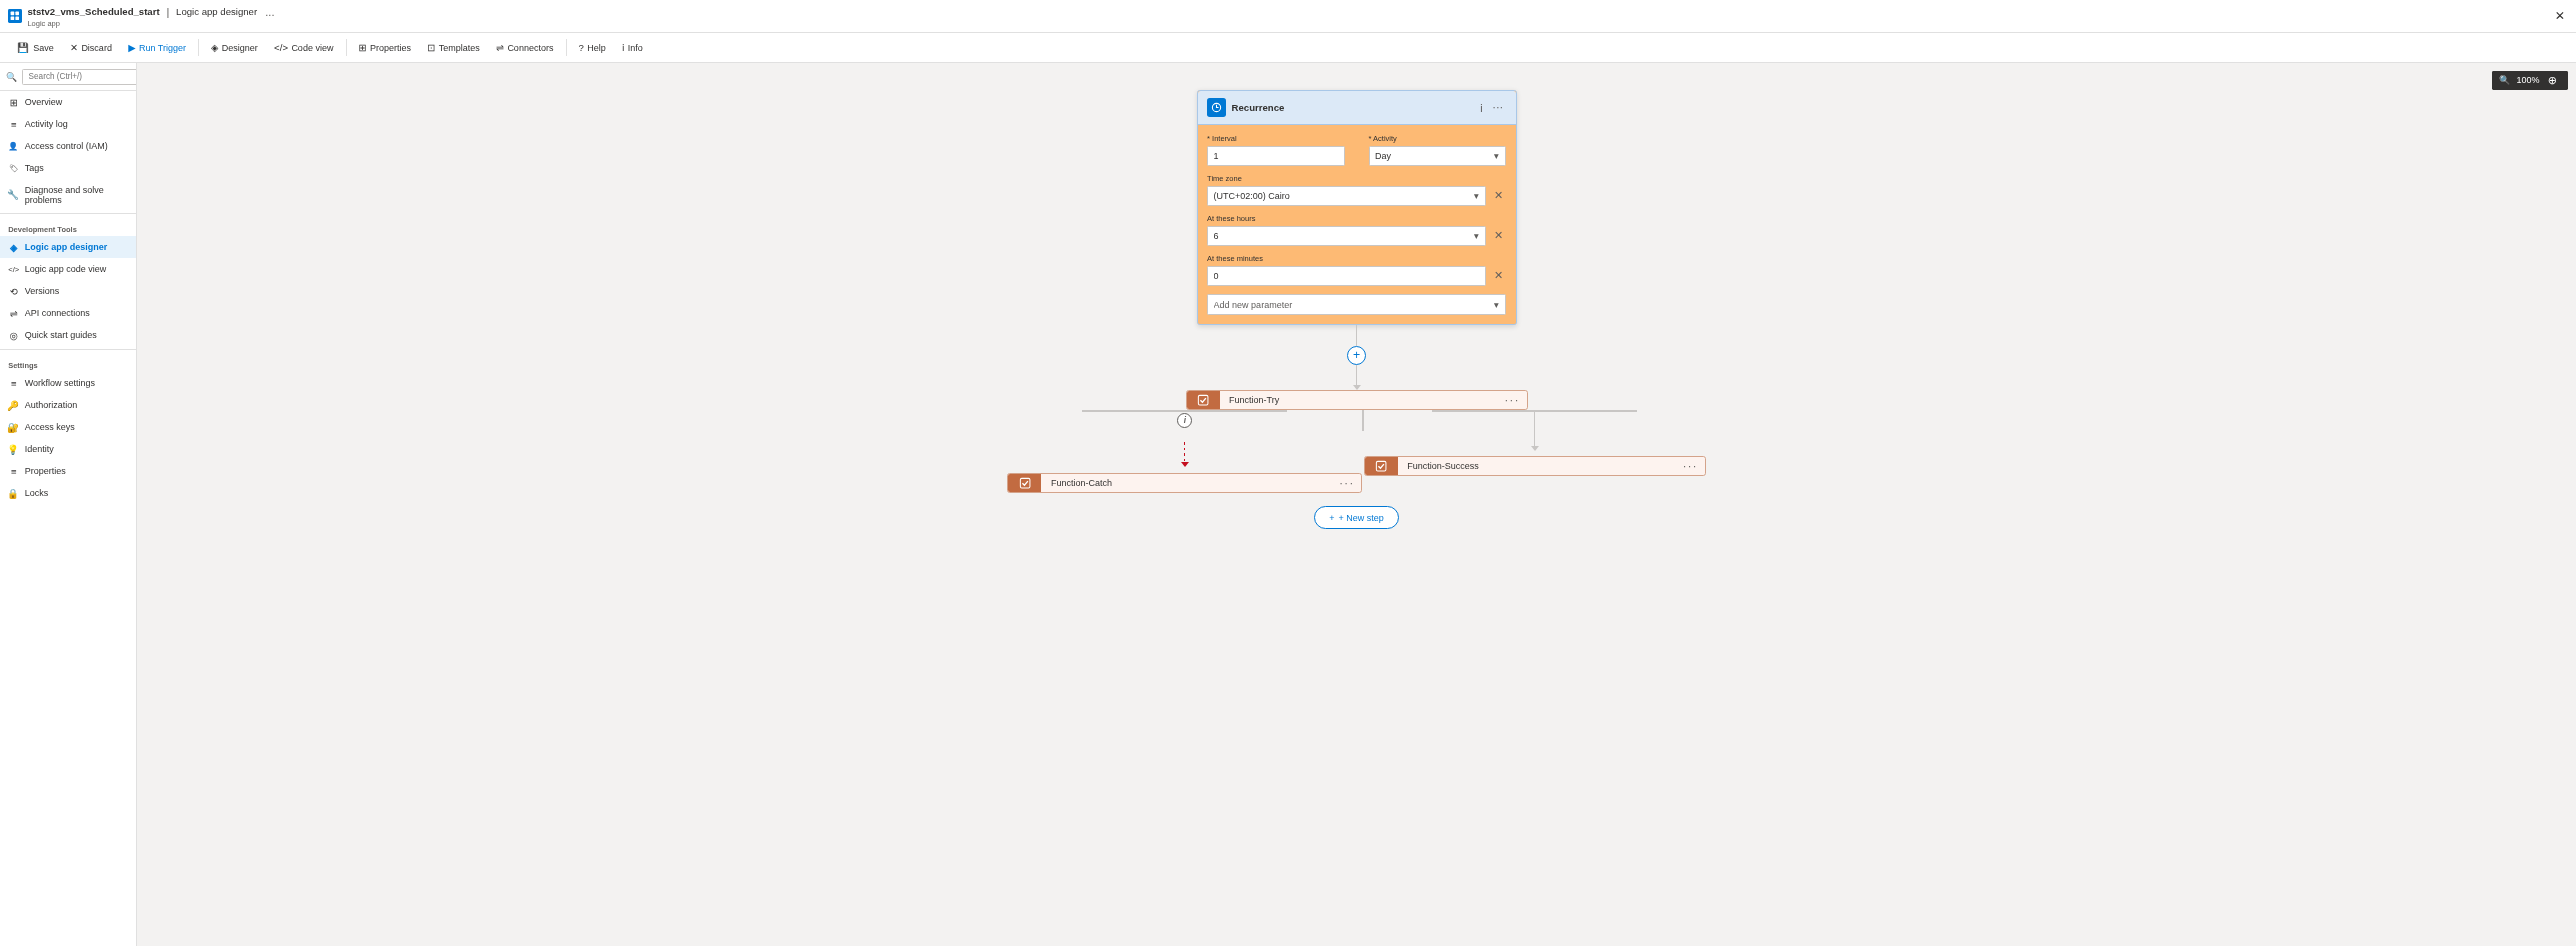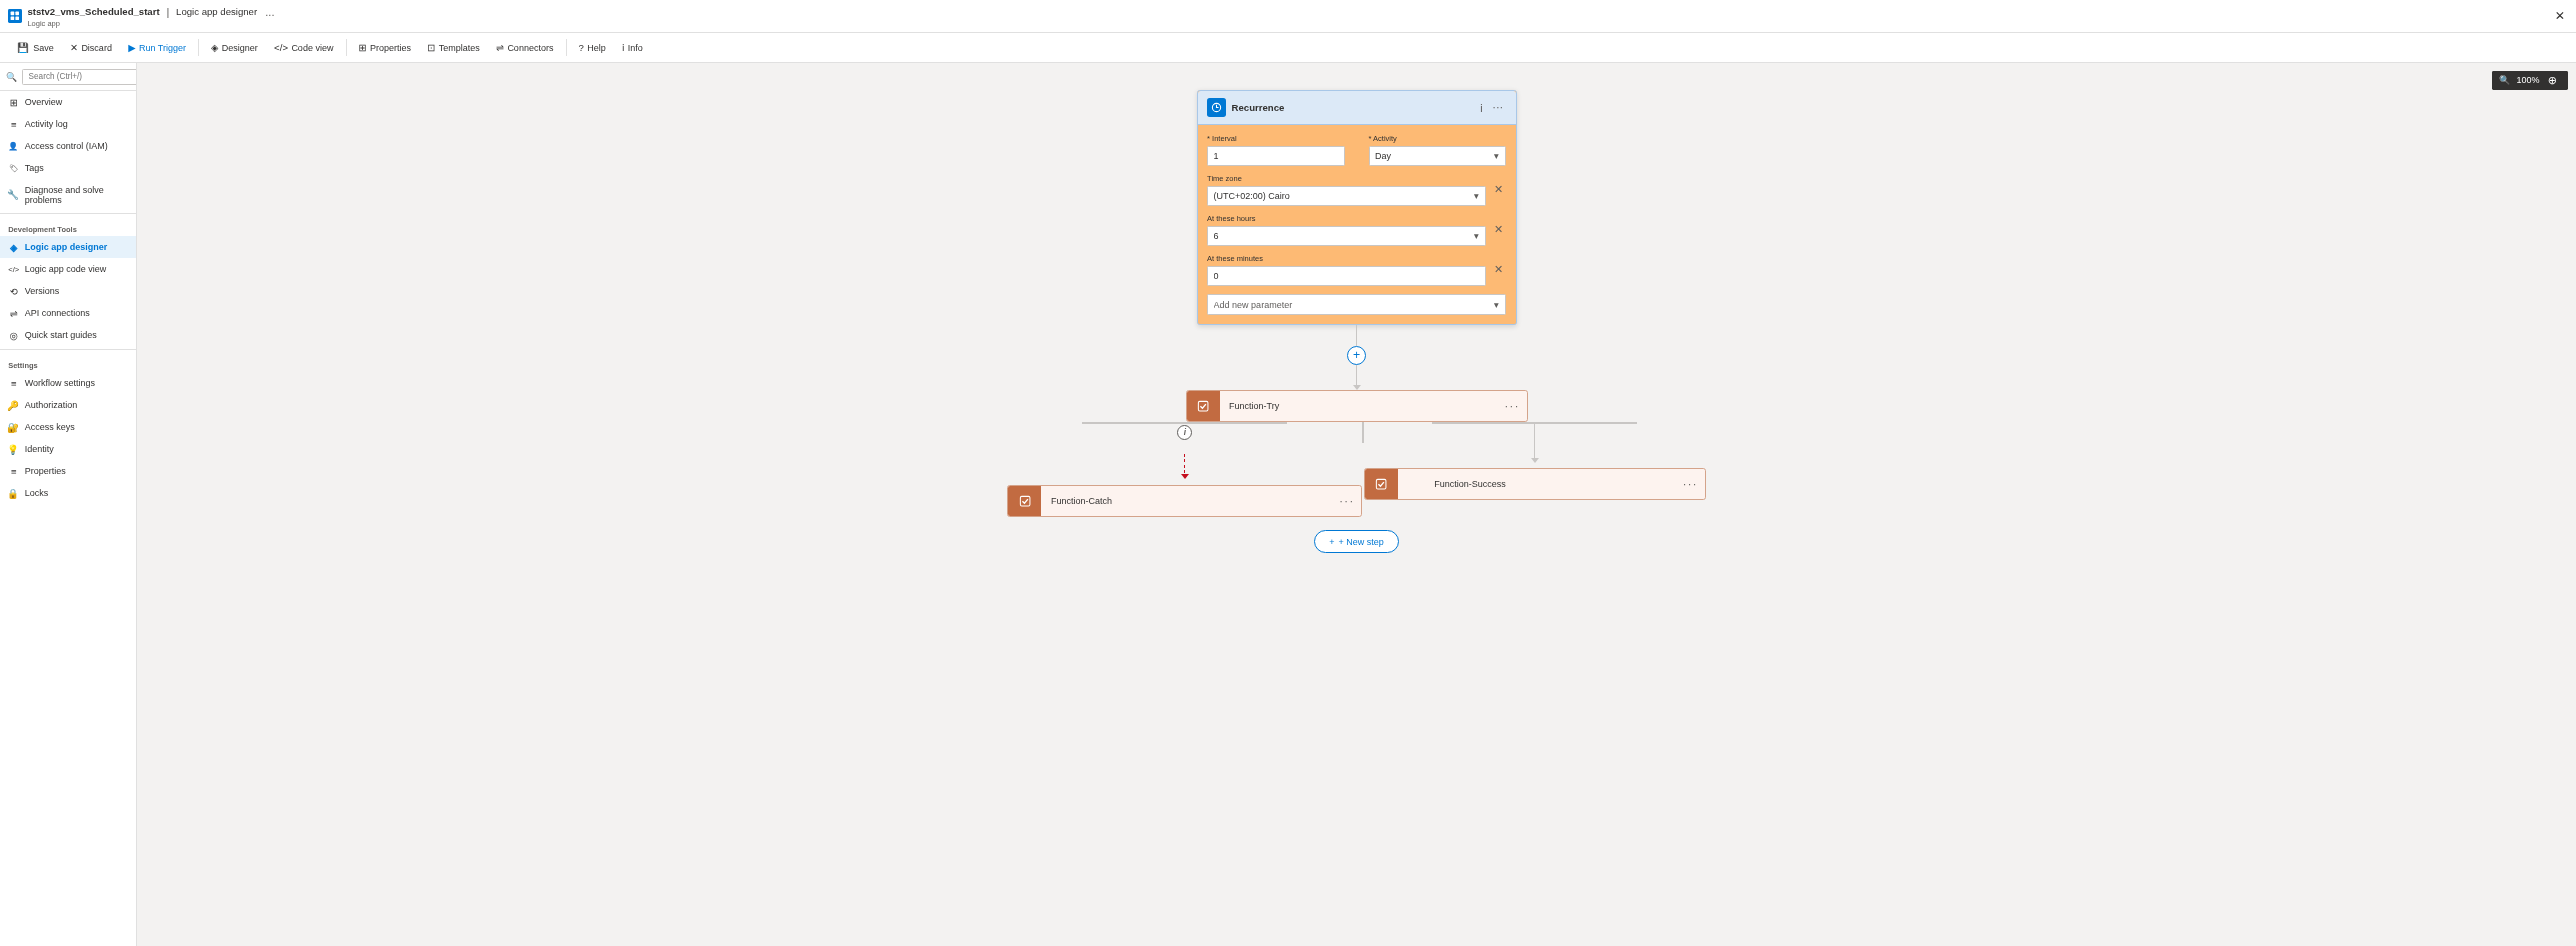--- a/index.html
+++ b/index.html
@@ -100,21 +100,21 @@
     .field-select {
       border: 0.7px solid #c8c6c4; border-radius: 1.4px; padding: 4.1px 22px 4.1px 5.5px;
       font-size: 9px; color: #323130; background: #fff; width: 100%;
       appearance: none; cursor: pointer;
     }
     .select-chevron {
       position: absolute; right: 5.5px; top: 50%; transform: translateY(-50%);
       pointer-events: none; color: #605e5c; font-size: 8.2px;
     }
 
-    .clearable-row { display: flex; gap: 5.5px; margin-bottom: 8.2px; }
+    .clearable-row { display: flex; align-items: flex-end; gap: 5.5px; margin-bottom: 8.2px; }
     .clearable-row .field-group { flex: 1; }
     .clear-btn { background: none; border: none; cursor: pointer; color: #605e5c; font-size: 11px; padding: 2.7px; flex-shrink: 0; margin-bottom: 1.4px; }
 
     .preview-box {
       border: 1px dashed #a8c7e8; border-radius: 2.7px; padding: 6.8px 9.6px;
       margin-bottom: 8.2px; background: #f9fbfd;
     }
     .preview-title { font-size: 8.2px; font-weight: 600; color: #323130; margin-bottom: 2.7px; }
     .preview-text { font-size: 8.2px; color: #605e5c; }
 
@@ -147,21 +147,21 @@
       border-top: 5.5px solid #c8c6c4; margin: 0 auto;
     }
     .arrow-down-red {
       width: 0; height: 0; border-left: 4.1px solid transparent; border-right: 4.1px solid transparent;
       border-top: 5.5px solid #c50f1f; margin: 0 auto;
     }
 
     
     .function-card {
       background: #fdf3ef; border: 1px solid #d4a38a; border-radius: 2.7px;
-      padding: 0; display: flex; align-items: center; height: 32px;
+      padding: 0; display: flex; align-items: center; height: 20px;
     }
     .function-card-icon { width: 33px; height: 100%; background: #c26b41; display: flex; align-items: center; justify-content: center; color: #fff; font-size: 11px; border-radius: 2px 0 0 2px; flex-shrink: 0; }
     .function-card-title { flex: 1; padding: 0 9.6px; font-size: 9px; color: #323130; font-weight: 500; }
     .function-card-actions { padding: 0 6.8px; }
     .function-dots-btn { background: none; border: none; cursor: pointer; color: #605e5c; font-size: 11px; letter-spacing: 1.4px; }
 
     .info-circle { width: 15px; height: 15px; border-radius: 50%; border: 1px solid #605e5c; background: #fff; display: flex; align-items: center; justify-content: center; color: #605e5c; font-size: 8.2px; font-style: italic; font-weight: 600; margin: 0 auto; }
 
     
     .new-step-btn {
@@ -479,21 +479,21 @@
           </div>
 
           <div style="width:1.4px;background:#c8c6c4;height:20.5px;flex-shrink:0;"></div>
 
           <div style="display:flex;flex-direction:column;align-items:center;">
             <div style="height:1.4px;width:205px;background:#c8c6c4;"></div>
             <div style="display:flex;flex-direction:column;align-items:center;">
               <div class="connector-line" style="height:34px;"></div>
               <div class="arrow-down"></div>
 
-              <div class="function-card function-card-success" style="margin-top:5.5px;gap:27px;">
+              <div class="function-card function-card-success" style="margin-top:5.5px;">
                 <div class="function-card-icon">
                   <svg width="12.3" height="12.3" viewBox="0 0 18 18" fill="white">
                     <rect x="2" y="2" width="14" height="14" rx="2" stroke="white" stroke-width="1.5" fill="none"></rect>
                     <polyline points="5,9 8,12 13,6" stroke="white" stroke-width="2" fill="none"></polyline>
                   </svg>
                 </div>
                 <span class="function-card-title">Function-Success</span>
                 <div class="function-card-actions">
                   <button class="function-dots-btn">···</button>
                 </div>

